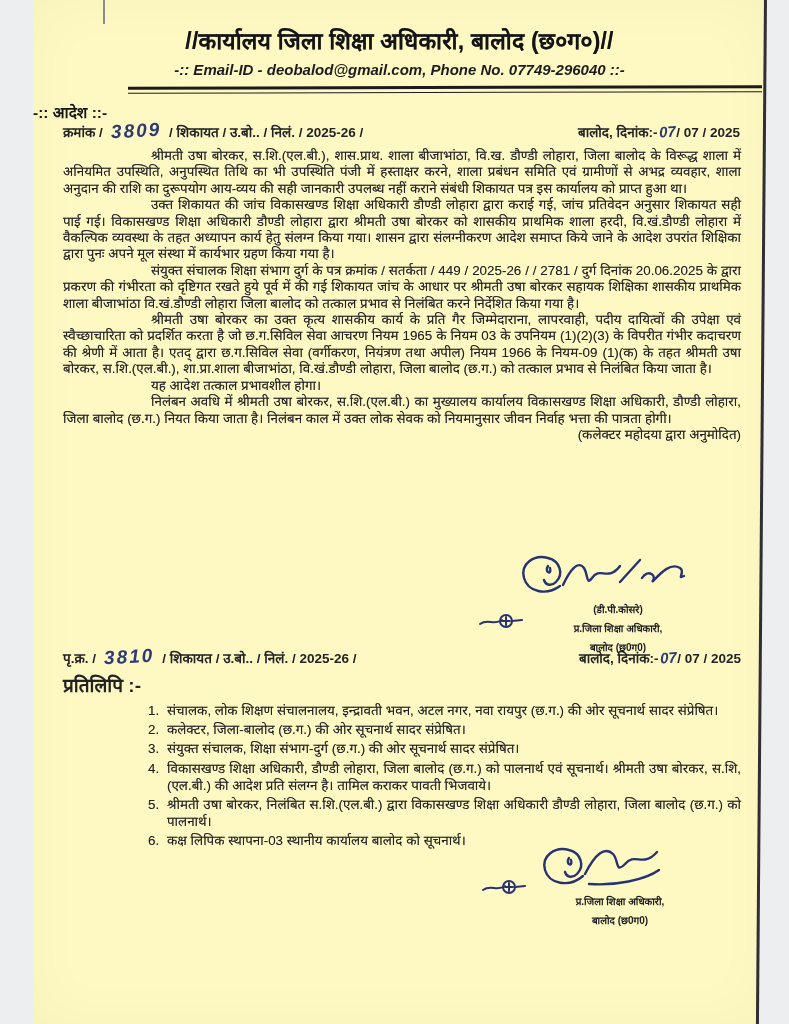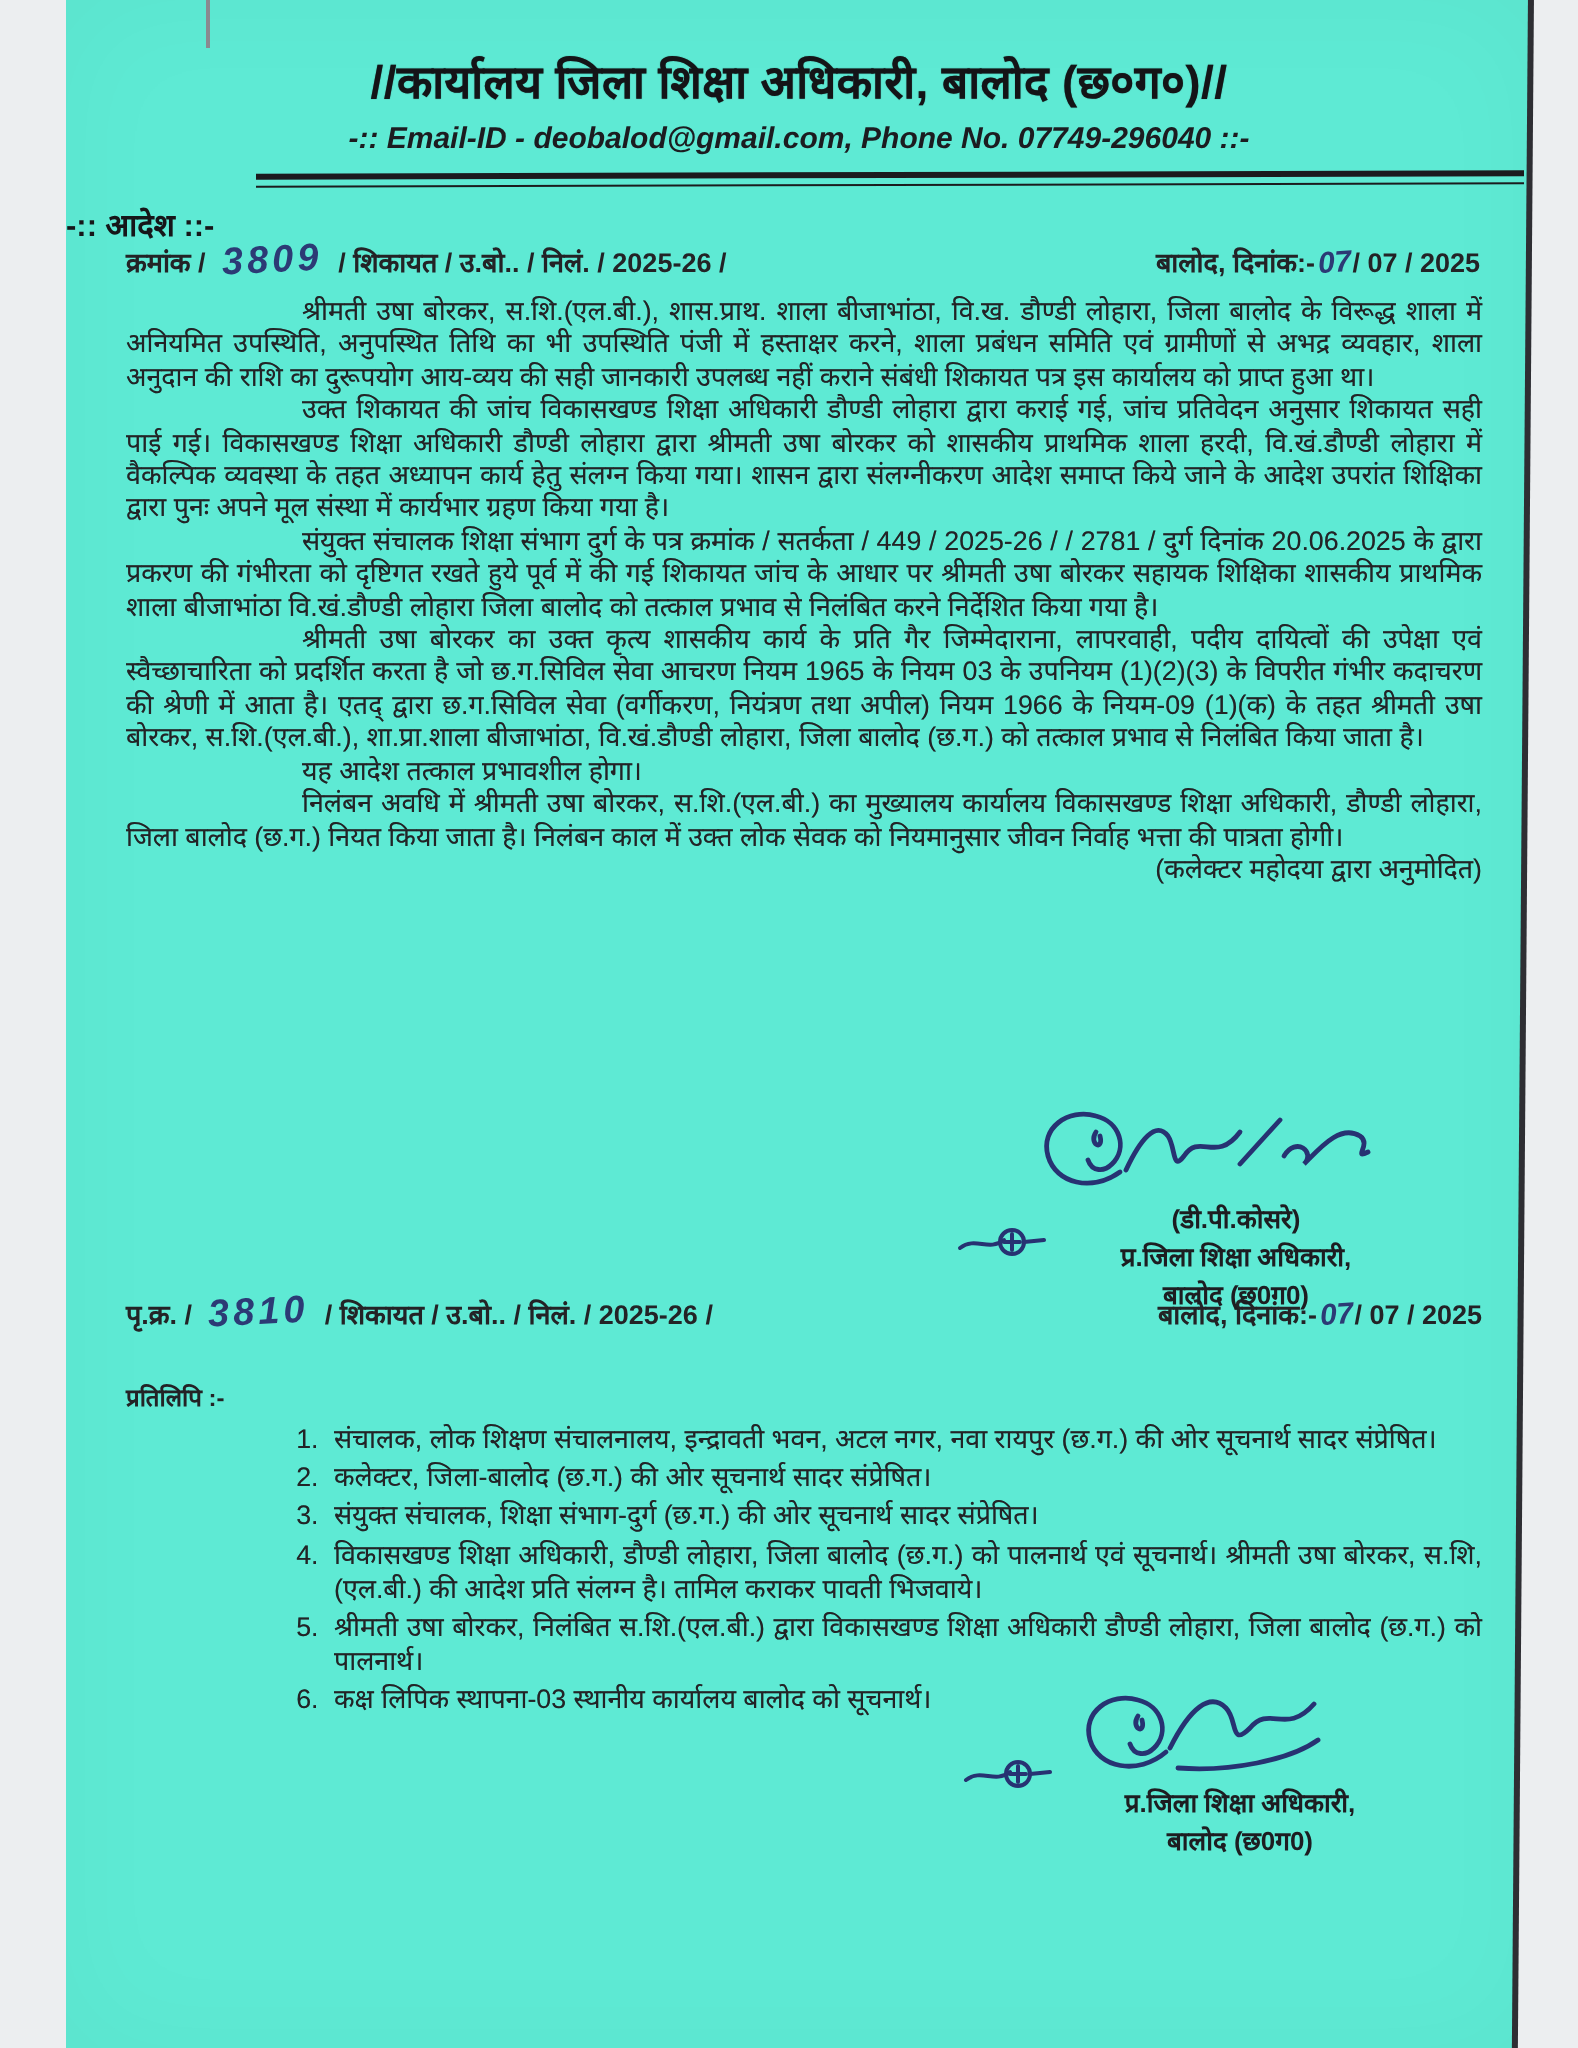--- a/index.html
+++ b/index.html
@@ -5,21 +5,21 @@
   html,body{margin:0;padding:0;}
   body{
     width:789px;height:1024px;
     background:#eceef0;
     overflow:hidden;
     font-family:"Liberation Sans","DejaVu Sans",sans-serif;
     position:relative;
   }
   .paper{
     position:absolute;left:33px;top:0;width:733px;height:1024px;
-    background:#5eead4;
+    background:#fef9c3;
     box-shadow:inset 0 0 60px rgba(0,0,0,0.03);
   }
   .paper *{color:#232326;}
   
   .edge-line{
     position:absolute;left:764px;top:-3px;width:2.5px;height:1030px;
     background:#2e2e33;transform:rotate(0.45deg);transform-origin:top center;z-index:5;
   }
   .edge-wedge{
     position:absolute;left:755px;top:0;width:14px;height:1024px;background:#eceef0;
@@ -64,26 +64,26 @@
     text-shadow:0 0 0.3px rgba(0,0,0,0.35);
   }
   .body-text p{margin:0;text-indent:88px;}
   .approval-line{
     margin-top:2px;font-weight:400;text-indent:0 !important;text-align:right;
   }
   
   .sig-block{position:absolute;text-align:center;z-index:3;}
   .sig1{top:552px;left:455px;width:260px;}
   .sig2{top:840px;left:462px;width:250px;}
-  .sig-line{font-size:13px;line-height:19px;font-weight:700;color:#1d1d21;}
+  .sig-line{font-size:10px;line-height:19px;font-weight:700;color:#1d1d21;}
   .sig-svg{display:block;margin:0 auto -4px auto;}
   .flourish-svg{position:absolute;}
   
   .endorse{position:absolute;top:646px;left:30px;right:25px;font-size:13.4px;}
-  .copy-heading{font-weight:700;margin-top:22px;font-size:12px;}
+  .copy-heading{font-weight:700;margin-top:4px;font-size:19px;}
   .endorse ol{
     margin:4px 0 0 0;padding-left:100px;
     line-height:17.2px;font-weight:500;text-align:justify;
     text-shadow:0 0 0.3px rgba(0,0,0,0.35);
   }
   .endorse ol li{margin-bottom:2px;padding-left:4px;}
 </style>
 </head>
 <body>
 

